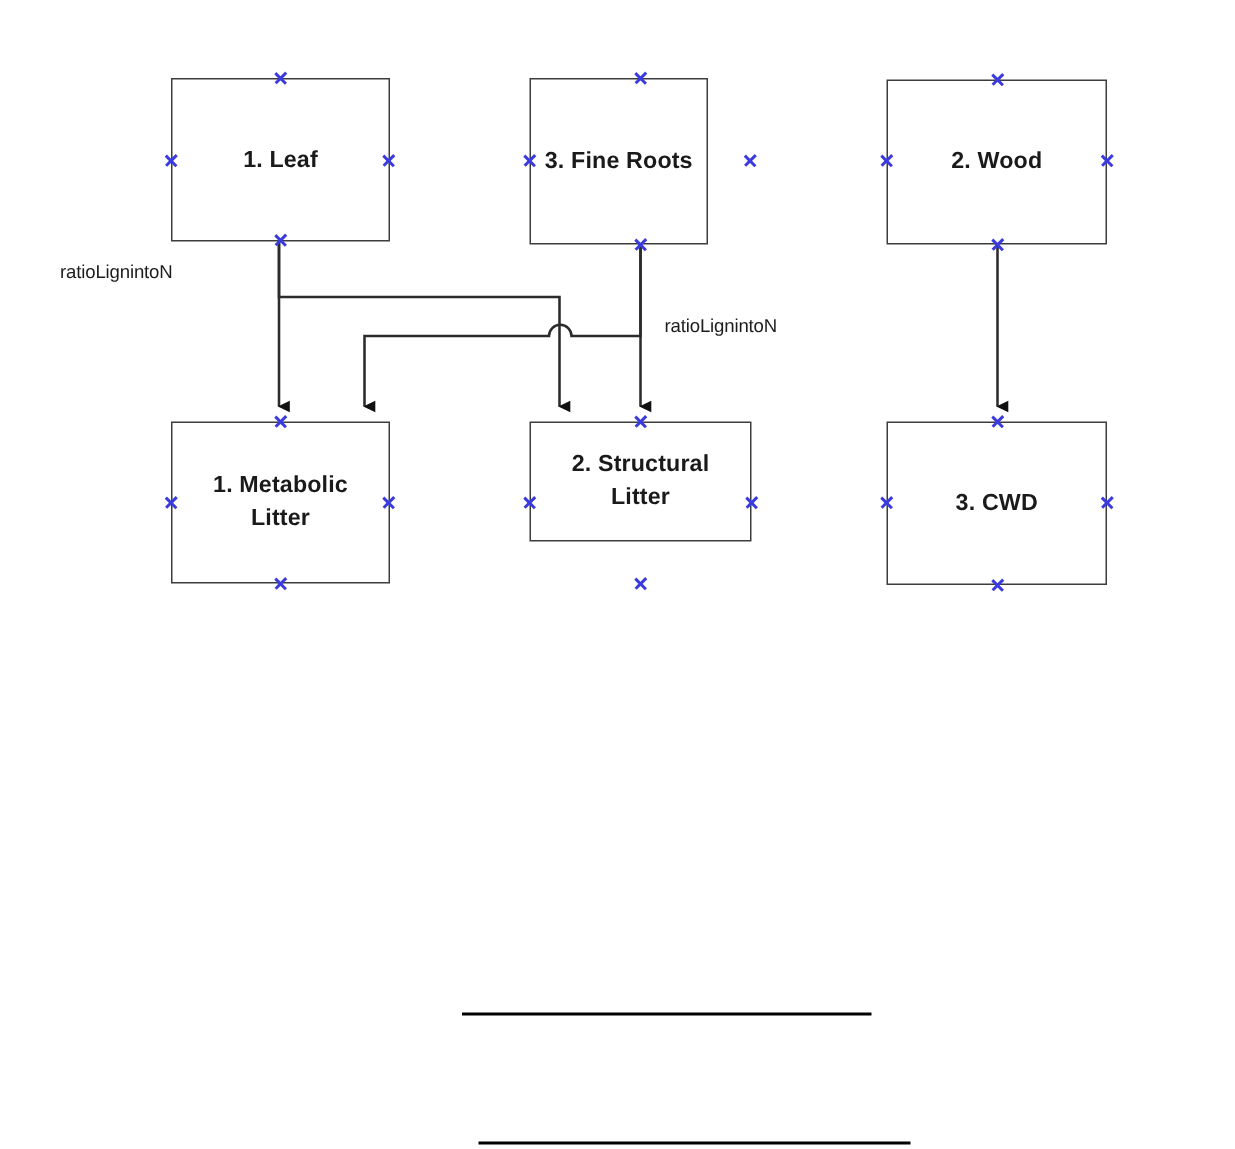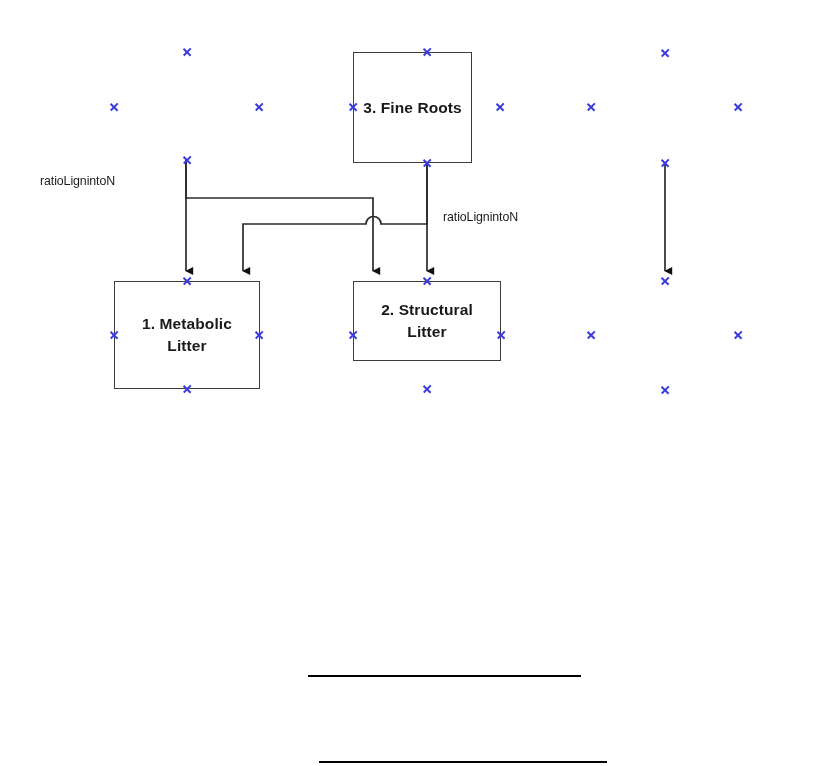--- a/index.html
+++ b/index.html
@@ -103,36 +103,45 @@
       <path d="M 427,163 L 427,271" marker-end="url(#arrowhead)"></path>
 
       <path d="M 427,163 L 427,224 L 381,224
                A 7.5 7.5 0 0 0 366,224
                L 243,224 L 243,271" marker-end="url(#arrowhead)"></path>
 
       <path d="M 665,163 L 665,271" marker-end="url(#arrowhead)"></path>
     </g>
   </svg>
 
+  <div class="node-box" style="left:114px; top:52px; width:146px; height:109px;">
+    <span class="node-label">1. Leaf</span>
+  </div>
 
   <div class="node-box" style="left:353px; top:52px; width:119px; height:111px;">
     <span class="node-label">3. Fine Roots</span>
   </div>
 
+  <div class="node-box" style="left:591px; top:53px; width:147px; height:110px;">
+    <span class="node-label">2. Wood</span>
+  </div>
 
   <div class="node-box" style="left:114px; top:281px; width:146px; height:108px;text-align:center;">
     <span class="node-label">1. Metabolic
 Litter</span>
   </div>
 
   <div class="node-box" style="left:353px; top:281px; width:148px; height:80px;">
     <span class="node-label">2. Structural
 Litter</span>
   </div>
 
+  <div class="node-box" style="left:591px; top:281px; width:147px; height:109px;">
+    <span class="node-label">3. CWD</span>
+  </div>
 
   <div class="edge-label" style="left:40px; top:174px;">ratioLignintoN</div>
 
   <div class="edge-label" style="left:443px; top:210px;">ratioLignintoN</div>
 
   <div class="handle" style="left:187px; top:52px;"></div>
   <div class="handle" style="left:114px; top:107px;"></div>
   <div class="handle" style="left:259px; top:107px;"></div>
   <div class="handle" style="left:187px; top:160px;"></div>
 

